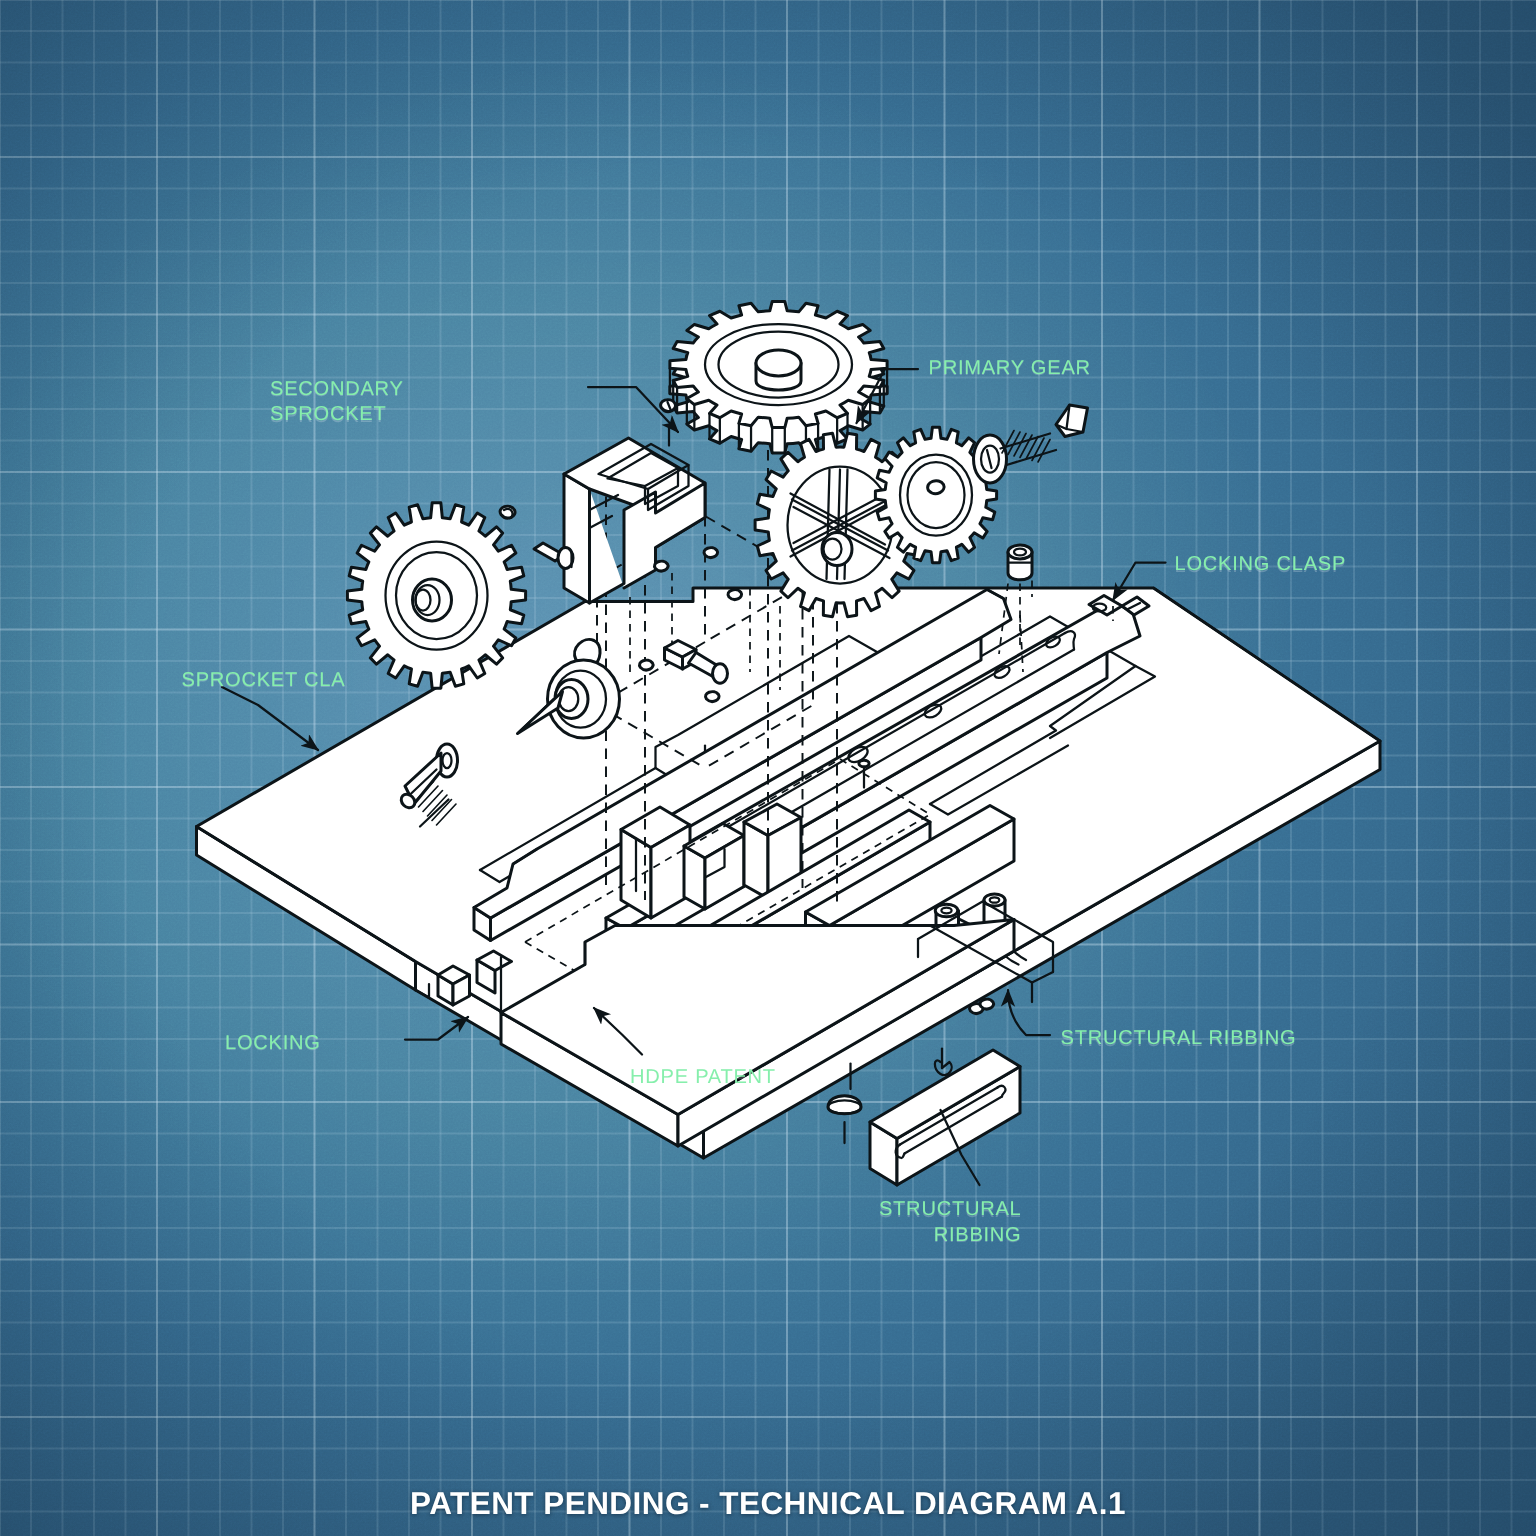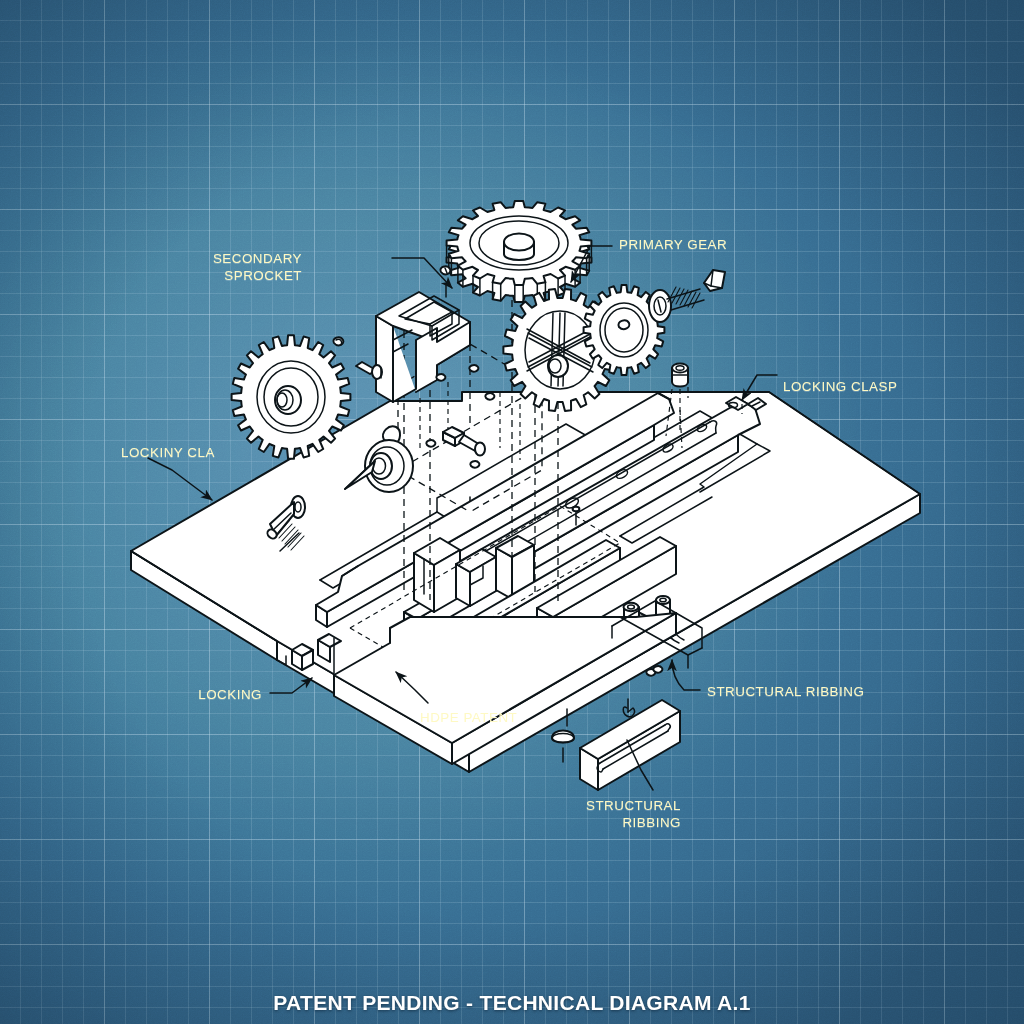--- a/index.html
+++ b/index.html
@@ -36,28 +36,28 @@
     background:
       radial-gradient(ellipse 82% 74% at 40% 44%, rgba(255,255,255,.10) 0%, rgba(255,255,255,0) 55%),
       radial-gradient(ellipse 96% 90% at 50% 50%, rgba(8,26,42,0) 44%, rgba(8,26,42,.30) 82%, rgba(6,20,34,.52) 100%);
   }
   .paper-noise{opacity:.30;mix-blend-mode:overlay;}
   
   #drawing{position:absolute;inset:0;}
   
   .lbl{
     position:absolute;
-    color:#fef9c3;
+    color:#86efac;
     font-size:13.4px;
     letter-spacing:.5px;
     line-height:17px;
     white-space:pre;
     text-shadow:0 1px 0 rgba(255,255,255,.22);
   }
-  .lbl.r{text-align:right;}
+  .lbl.r{text-align:left;}
   .lbl.c{text-align:right;}
   
   #footer{
     position:absolute;left:0;right:0;bottom:0;height:86px;
     display:flex;align-items:center;justify-content:center;
   }
   #footer-title{
     color:#ffffff;
     font-size:21px;
     font-weight:bold;
@@ -481,23 +481,23 @@
     </g>
 
     </g>
   </svg>
 
   <div class="lbl r" style="left:180px;top:250px;width:122px;">SECONDARY
 SPROCKET</div>
 
   <div class="lbl" style="left:619px;top:236px;">PRIMARY GEAR</div>
 
-  <div class="lbl" style="left:783px;top:378px;">LOCKING CLASP</div>
-
-  <div class="lbl" style="left:121px;top:444px;">LOCKINY CLA</div>
+  <div class="lbl" style="left:783px;top:367px;">LOCKING CLASP</div>
+
+  <div class="lbl" style="left:121px;top:444px;">SPROCKET CLA</div>
 
   <div class="lbl r" style="left:150px;top:686px;width:112px;">LOCKING</div>
 
   <div class="lbl" style="left:420px;top:709px;">HDPE PATENT</div>
 
   <div class="lbl" style="left:707px;top:683px;">STRUCTURAL RIBBING</div>
 
   <div class="lbl c" style="left:561px;top:797px;width:120px;">STRUCTURAL
 RIBBING</div>
 

